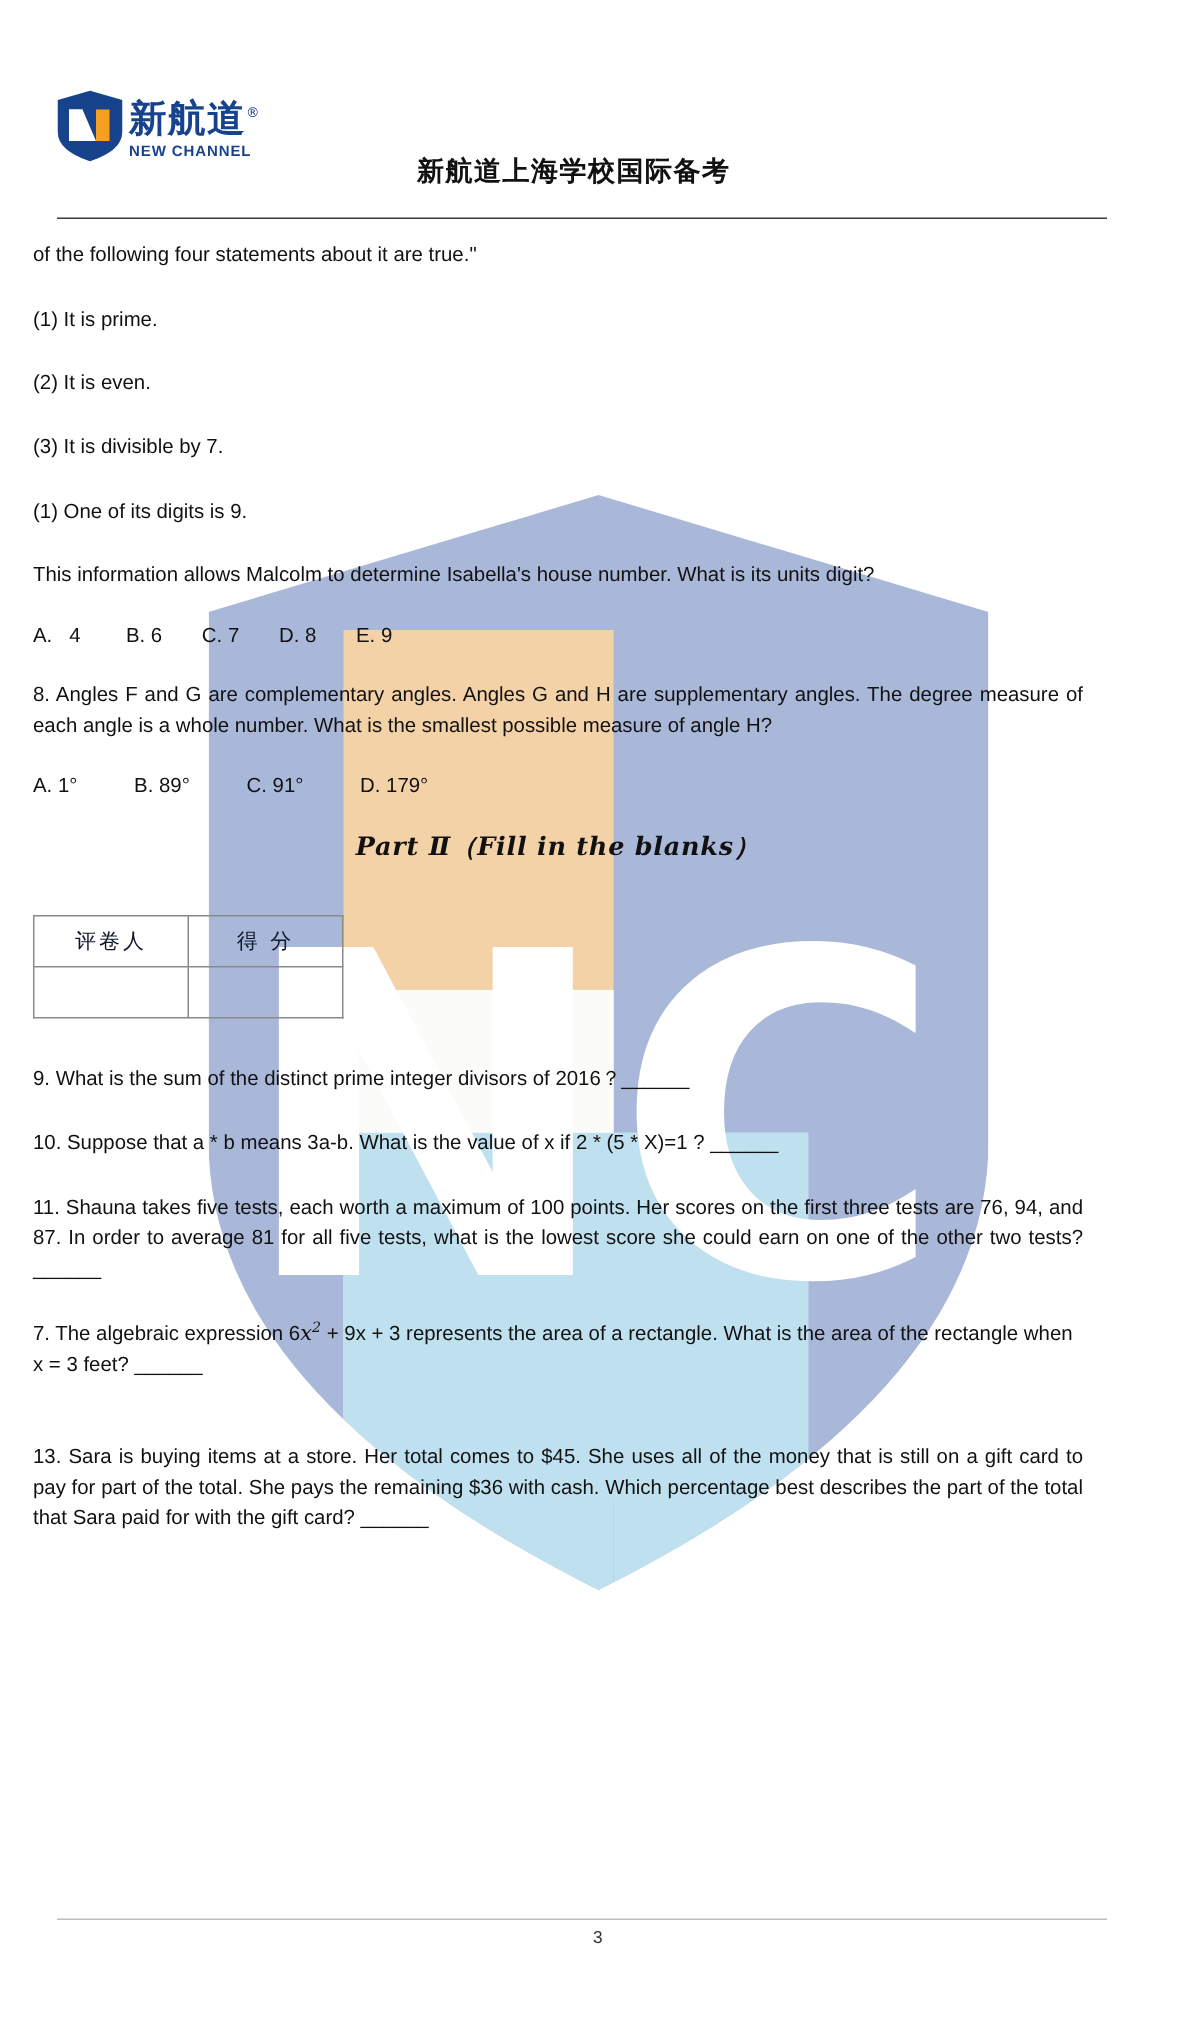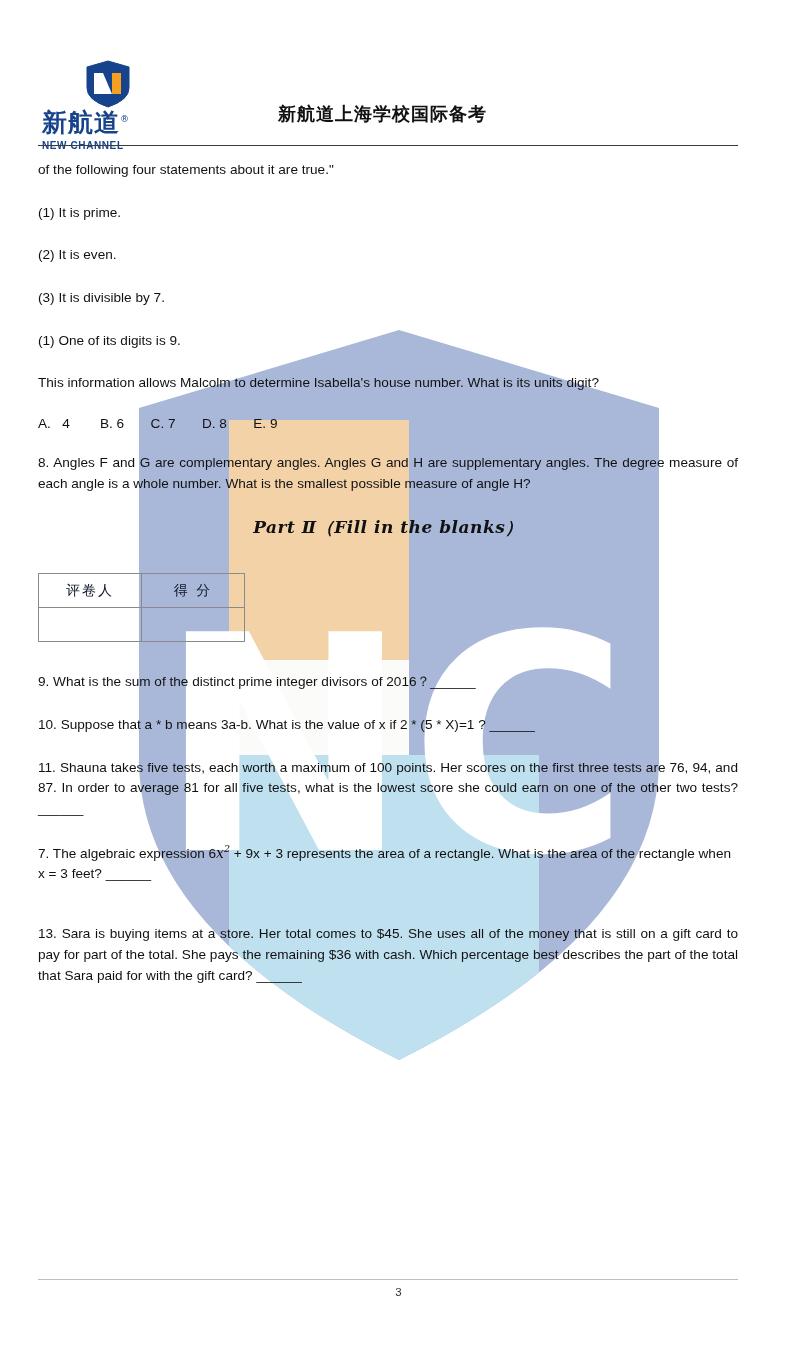--- a/index.html
+++ b/index.html
@@ -38,22 +38,21 @@
     top: 52px;
     width: 700px;
     height: 92px;
     z-index: 3;
   }
   .logo-wrap {
     position: absolute;
     left: 0;
     top: 8px;
     display: flex;
-    align-items: flex-end;
-    flex-direction: column;
+    align-items: center;
   }
   .logo-shield {
     position: relative;
     width: 44px;
     height: 48px;
   }
   .logo-text {
     margin-left: 4px;
     position: relative;
     top: 2px;
@@ -96,21 +95,21 @@
     top: 145px;
     width: 700px;
     height: 0;
     border-top: 1.6px solid #3b3b3b;
     z-index: 3;
   }
 
   
   .content {
     position: absolute;
-    left: 38px;
+    left: 22px;
     top: 160px;
     width: 700px;
     z-index: 2;
   }
   .p {
     font-size: 13.6px;
     line-height: 1.52;
     color: #111111;
     margin: 0 0 22px 0;
     text-align: left;
@@ -233,20 +232,21 @@
 
     <p class="p">(1) It is prime.</p>
     <p class="p">(2) It is even.</p>
     <p class="p">(3) It is divisible by 7.</p>
     <p class="p">(1) One of its digits is 9.</p>
 
     <p class="p">This information allows Malcolm to determine Isabella's house number. What is its units digit?</p>
     <div class="choices">A.   4        B. 6       C. 7       D. 8       E. 9</div>
 
     <p class="p justify">8. Angles F and G are complementary angles. Angles G and H are supplementary angles. The degree measure of each angle is a whole number. What is the smallest possible measure of angle H?</p>
+    <div class="choices">A. 1°          B. 89°          C. 91°          D. 179°</div>
 
     <div class="part-title">Part Ⅱ（Fill in the blanks）</div>
 
     <table class="score-table">
       <tbody>
           <tr>
         <td class="c1 lbl">评卷人</td>
         <td class="c2 lbl">得  分</td>
       </tr>
       <tr>

